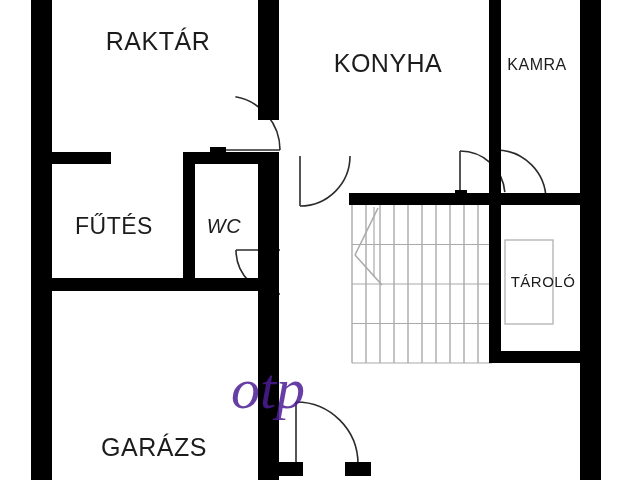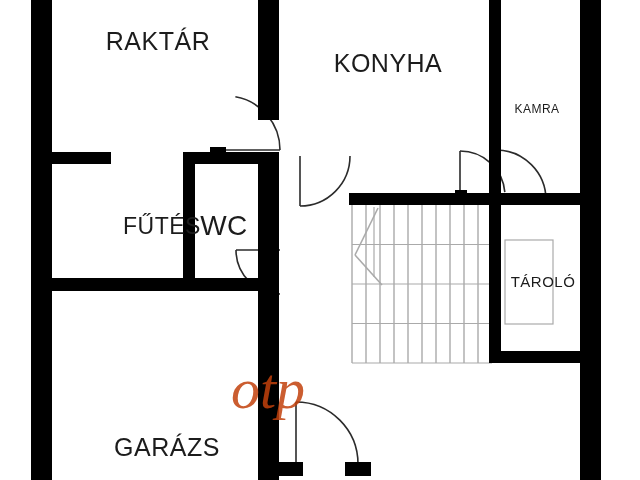--- a/index.html
+++ b/index.html
@@ -31,32 +31,32 @@
     color: #1c1c1c;
     white-space: nowrap;
     font-family: "Liberation Sans", sans-serif;
     font-weight: 400;
     letter-spacing: 0.5px;
     transform: translate(-50%, -50%);
     user-select: none;
   }
   .lbl-raktar   { font-size: 25px; }
   .lbl-konyha   { font-size: 25px; }
-  .lbl-kamra    { font-size: 12px; margin-top: 44px; }
-  .lbl-futes    { font-size: 23px; margin-left: 48px; }
-  .lbl-wc       { font-size: 28px; }
+  .lbl-kamra    { font-size: 16px; }
+  .lbl-futes    { font-size: 23px; }
+  .lbl-wc       { font-size: 20px; font-style: italic; }
   .lbl-tarolo   { font-size: 15px; }
   .lbl-kozlekedo{ font-size: 23px; }
   .lbl-garazs   { font-size: 25px; }
   .watermark {
     position: absolute;
     font-family: "Liberation Serif", serif;
     font-style: italic;
     font-size: 58px;
-    color: #c2410c;
+    color: #4c1d95;
     opacity: 0.85;
     user-select: none;
     transform: translate(-50%, -50%);
   }
 </style>
 </head>
 <body>
 
 <div id="floorplan">
 
@@ -129,15 +129,15 @@
   </svg>
 
   <div class="watermark" style="left: 268px; top: 388px;">otp</div>
 
   <div class="room-label lbl-konyha" style="left: 388px; top: 63px;">KONYHA</div>
   <div class="room-label lbl-raktar" style="left: 158px; top: 41px;">RAKTÁR</div>
   <div class="room-label lbl-kamra" style="left: 537px; top: 65px;">KAMRA</div>
   <div class="room-label lbl-futes" style="left: 114px; top: 226px;">FŰTÉS</div>
   <div class="room-label lbl-wc" style="left: 224px; top: 226px;">WC</div>
   <div class="room-label lbl-tarolo" style="left: 538px; top: 281px; padding-left: 10px;">TÁROLÓ</div>
-  <div class="room-label lbl-garazs" style="left: 167px; top: 447px;">GARÁZS</div>
+  <div class="room-label lbl-garazs" style="left: 154px; top: 447px;">GARÁZS</div>
 
 </div>
 
 </body></html>

